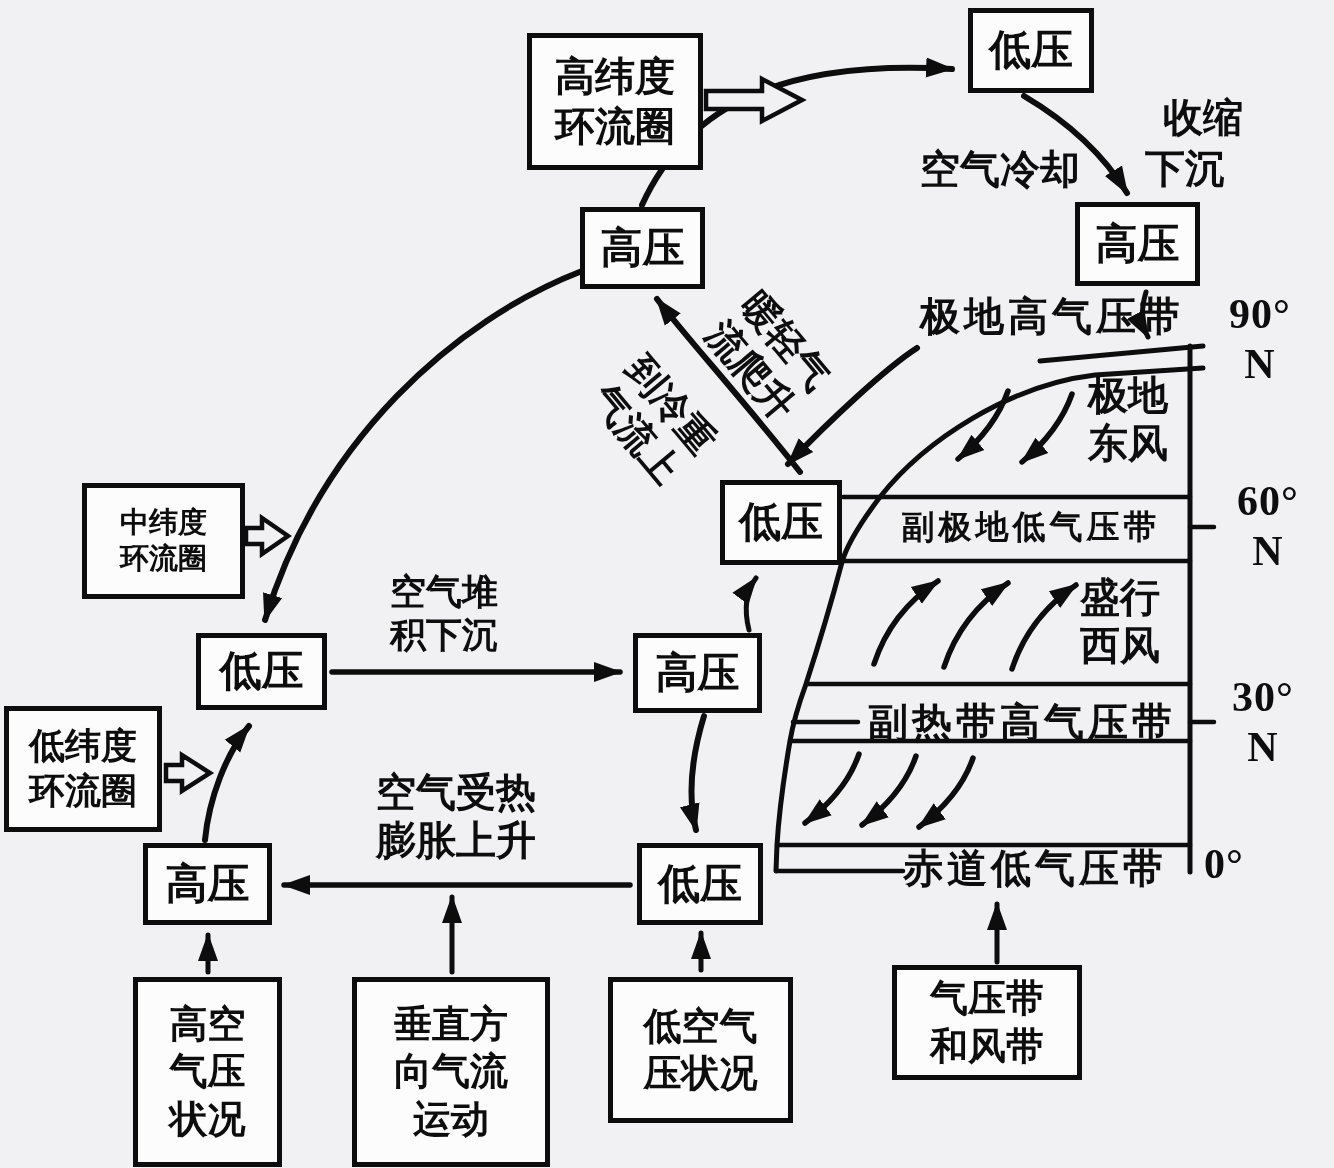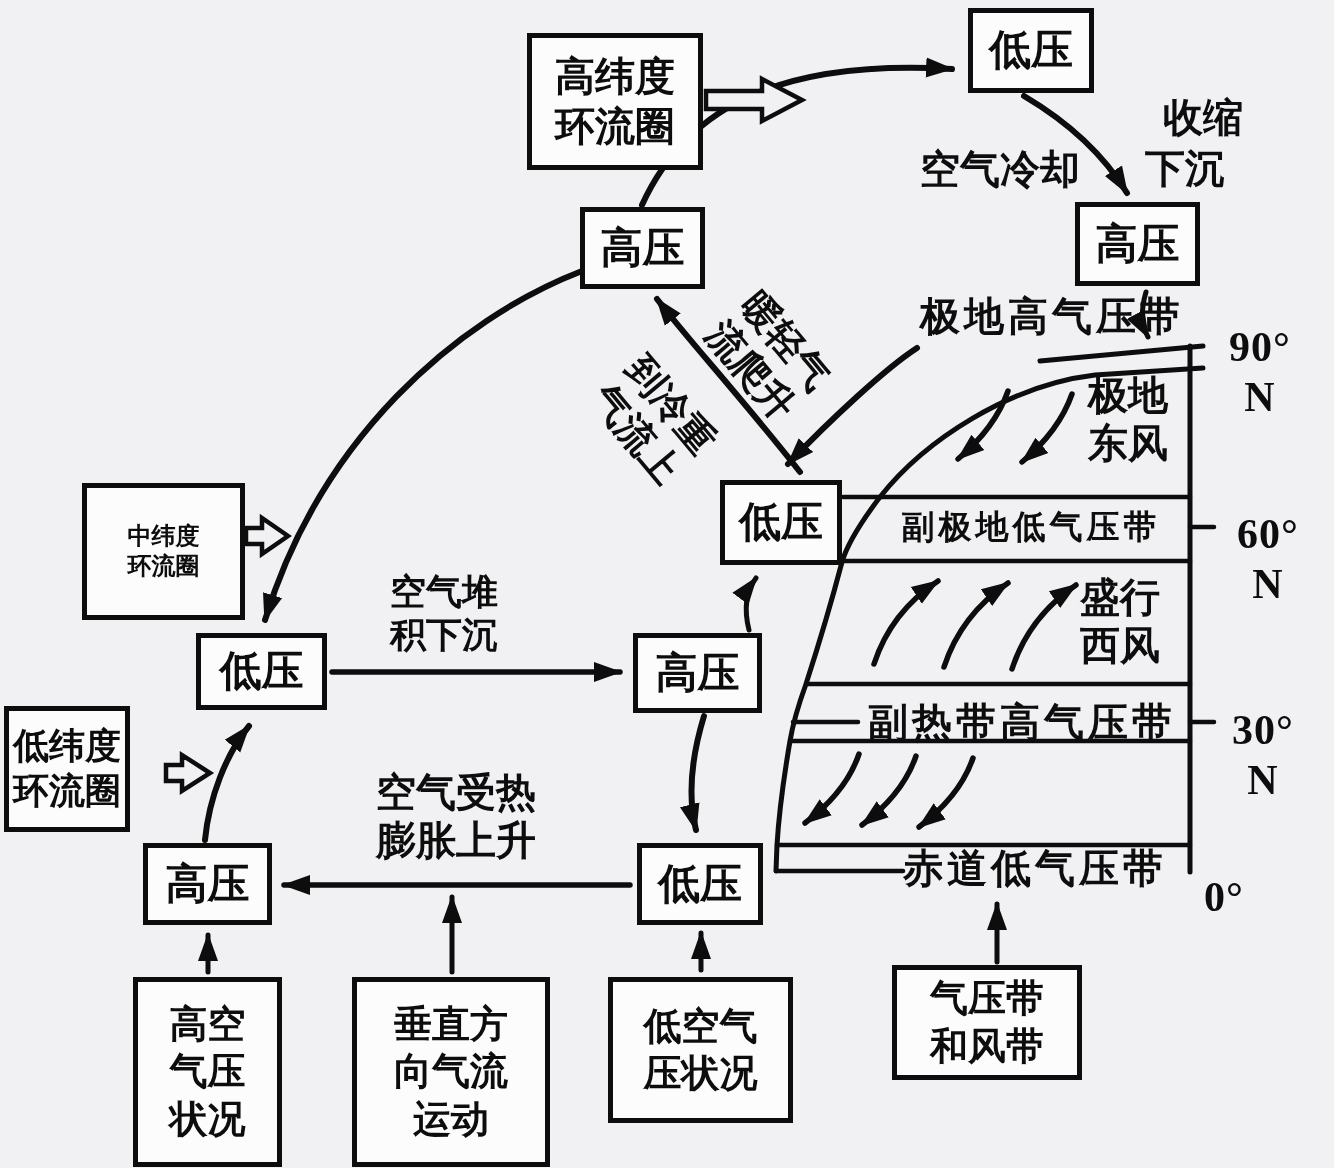--- a/index.html
+++ b/index.html
@@ -6,21 +6,21 @@
   body{background:#ffffff;font-family:"Liberation Serif", serif;}
   #stage{position:relative;width:1334px;height:1168px;background:#f1f1f3;overflow:hidden;color:#0d0d0d;}
   #lines{position:absolute;left:0;top:0;}
   .box{position:absolute;box-sizing:border-box;border:5px solid #0d0d0d;background:#fcfcfd;
        display:flex;align-items:center;justify-content:center;text-align:center;
        font-weight:700;white-space:pre-line;line-height:1.24;color:#0d0d0d;}
   .txt{position:absolute;transform:translate(-50%,-50%);font-weight:700;white-space:pre-line;
        text-align:center;color:#0d0d0d;line-height:1.2;}
   .rot{transform:translate(-50%,-50%) rotate(50deg);}
   .belt{letter-spacing:4px;}
-  .lat{letter-spacing:1px;margin-top:33px;}
+  .lat{letter-spacing:1px;}
 </style>
 </head>
 <body>
 
 <div id="stage">
 
   <svg id="lines" width="1334" height="1168" viewBox="0 0 1334 1168">
     <defs>
       <marker id="ah" markerUnits="userSpaceOnUse" markerWidth="30" markerHeight="26" refX="26" refY="13" orient="auto">
         <path d="M0,3 L28,13 L0,23 Z" fill="#0d0d0d"></path>
@@ -71,23 +71,23 @@
       <g fill="#f1f1f3" stroke-width="4.5" stroke-linejoin="miter">
         <path d="M 706,91 L 762,91 L 762,79 L 802,100 L 762,121 L 762,109 L 706,109 Z"></path>
         <path d="M 246,528 L 262,528 L 262,518 L 288,536 L 262,554 L 262,544 L 246,544 Z"></path>
         <path d="M 166,765 L 182,765 L 182,755 L 210,773 L 182,791 L 182,781 L 166,781 Z"></path>
       </g>
     </g>
   </svg>
 
   <div class="box" style="left:527px;top:33px;width:176px;height:137px;font-size:40px;">高纬度
 环流圈</div>
-  <div class="box" style="left:82px;top:483px;width:163px;height:137px;font-size:24px;text-align:center;">中纬度
+  <div class="box" style="left:82px;top:483px;width:163px;height:116px;font-size:29px;text-align:center;">中纬度
 环流圈</div>
-  <div class="box" style="left:4px;top:706px;width:126px;height:126px;font-size:36px;">低纬度
+  <div class="box" style="left:4px;top:706px;width:158px;height:126px;font-size:36px;">低纬度
 环流圈</div>
 
   <div class="box" style="left:968px;top:8px;width:126px;height:85px;font-size:42px;">低压</div>
   <div class="box" style="left:580px;top:207px;width:125px;height:82px;font-size:42px;">高压</div>
   <div class="box" style="left:1075px;top:202px;width:125px;height:84px;font-size:42px;">高压</div>
   <div class="box" style="left:720px;top:480px;width:122px;height:85px;font-size:42px;">低压</div>
   <div class="box" style="left:196px;top:633px;width:131px;height:77px;font-size:42px;">低压</div>
   <div class="box" style="left:633px;top:633px;width:129px;height:80px;font-size:42px;">高压</div>
   <div class="box" style="left:143px;top:843px;width:129px;height:82px;font-size:42px;">高压</div>
   <div class="box" style="left:637px;top:843px;width:126px;height:82px;font-size:42px;">低压</div>

